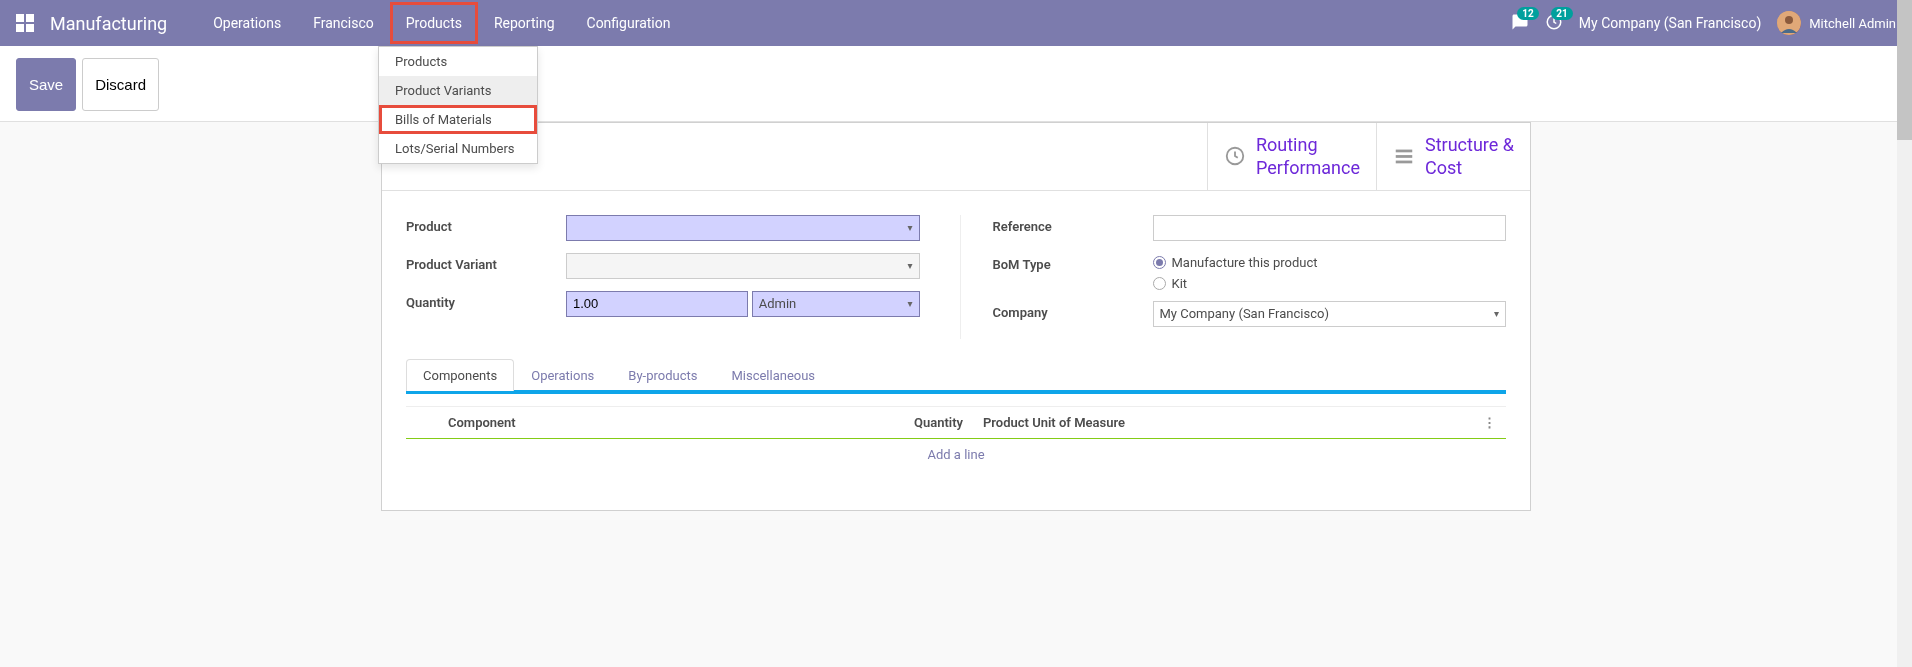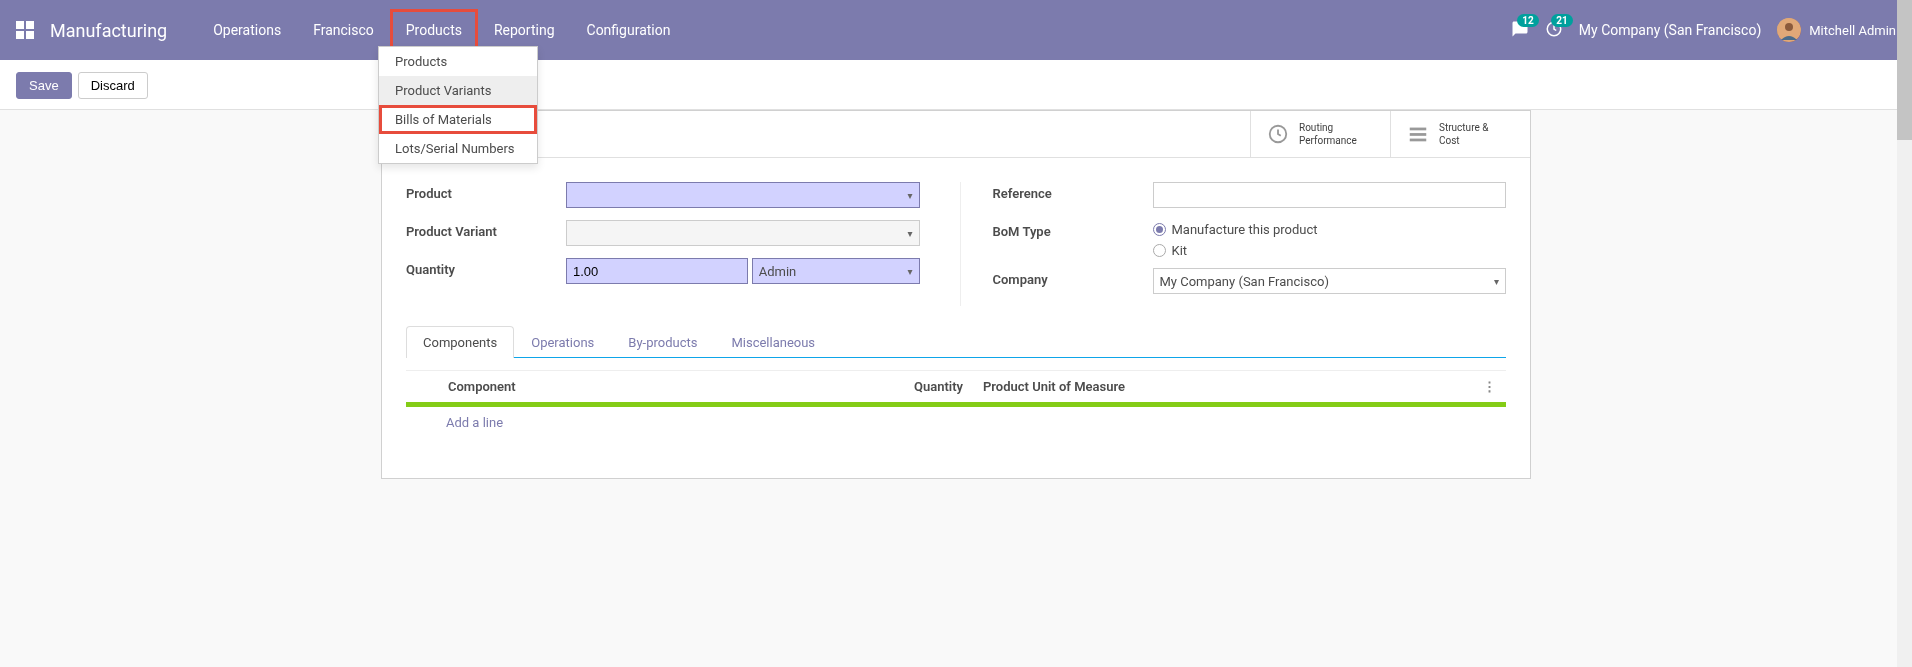--- a/index.html
+++ b/index.html
@@ -1,19 +1,19 @@
 <!DOCTYPE html>
 <html><head>
 <meta charset="utf-8">
 <style>
 * { box-sizing: border-box; margin: 0; padding: 0; }
 body { font-family: -apple-system, BlinkMacSystemFont, "Segoe UI", Roboto, sans-serif; font-size: 13px; color: #4c4c4c; background: #f9f9f9; }
 
 
-.navbar { background: #7c7bad; height: 60px; display: flex; align-items: center; padding: 0 16px; color: #fff; }
+.navbar { background: #7c7bad; height: 46px; display: flex; align-items: center; padding: 0 16px; color: #fff; }
 .navbar-left { display: flex; align-items: center; }
 .apps-icon { width: 18px; height: 18px; display: grid; grid-template-columns: 1fr 1fr; grid-template-rows: 1fr 1fr; gap: 2px; margin-right: 16px; cursor: pointer; }
 .apps-icon div { background: #fff; }
 .brand { font-size: 18px; font-weight: 400; margin-right: 30px; }
 .nav-menu { display: flex; list-style: none; }
 .nav-menu li { padding: 13px 16px; cursor: pointer; font-size: 14px; position: relative; }
 .nav-menu li.highlighted { outline: 3px solid #e74c3c; outline-offset: -3px; }
 .navbar-right { margin-left: auto; display: flex; align-items: center; gap: 16px; }
 .badge-item { position: relative; cursor: pointer; }
 .badge { position: absolute; top: -6px; right: -10px; background: #00a09d; color: #fff; font-size: 10px; padding: 1px 5px; border-radius: 8px; font-weight: bold; }
@@ -26,30 +26,30 @@
 .dropdown-item { padding: 7px 16px; cursor: pointer; color: #4c4c4c; font-size: 13px; }
 .dropdown-item.hover { background: #eeeeee; }
 .dropdown-item.highlighted { outline: 3px solid #e74c3c; outline-offset: -3px; }
 
 
 .control-panel { background: #fff; padding: 12px 16px 10px; border-bottom: 1px solid #e0e0e0; }
 .breadcrumb { font-size: 18px; color: #7c7bad; margin-bottom: 10px; }
 .breadcrumb .active { color: #888; }
 .breadcrumb .sep { color: #888; margin: 0 2px; }
 .cp-buttons { display: flex; gap: 6px; }
-.btn { padding: 5px 12px; border: 1px solid #ccc; background: #fff; cursor: pointer; font-size: 13px; border-radius: 3px; }
+.btn { padding: 17px 12px; border: 1px solid #ccc; background: #fff; cursor: pointer; font-size: 15px; border-radius: 3px; }
 .btn-primary { background: #7c7bad; color: #fff; border-color: #7c7bad; }
 
 
 .form-container { display: flex; justify-content: center; padding: 0 16px; }
 .sheet { background: #fff; border: 1px solid #d0d0d0; width: 1150px; max-width: 100%; }
 .button-box { display: flex; justify-content: flex-end; border-bottom: 1px solid #e0e0e0; }
 .stat-button { display: flex; align-items: center; gap: 10px; padding: 10px 16px; border-left: 1px solid #e0e0e0; cursor: pointer; min-width: 140px; }
 .stat-icon { color: #888; display: flex; }
-.stat-text { color: #404040; font-size: 10px; line-height: 1.3; }
+.stat-text { color: #6d28d9; font-size: 18px; line-height: 1.3; }
 
 .form-body { padding: 24px 24px 16px; }
 .form-row { display: flex; gap: 40px; }
 .form-col { flex: 1; }
 .form-group { display: flex; align-items: flex-start; margin-bottom: 10px; min-height: 28px; }
 .form-label { width: 160px; font-weight: 600; color: #4c4c4c; padding-top: 4px; font-size: 13px; }
 .form-control { flex: 1; }
 .select-box, .text-input { width: 100%; height: 26px; border: 1px solid #ccc; padding: 2px 6px; font-size: 13px; background: #fff; }
 .select-box { position: relative; display: flex; align-items: center; justify-content: space-between; cursor: pointer; }
 .select-box.required { background: #D2D2FF; border-color: #7c7bad; }
@@ -59,32 +59,32 @@
 .qty-row .qty-num { width: 52%; }
 .qty-row .qty-unit { width: 48%; }
 
 .radio-group { display: flex; flex-direction: column; gap: 6px; padding-top: 2px; }
 .radio-opt { display: flex; align-items: center; gap: 6px; cursor: pointer; }
 .radio-circle { width: 13px; height: 13px; border: 1px solid #aaa; border-radius: 50%; display: flex; align-items: center; justify-content: center; }
 .radio-circle.checked { border-color: #7c7bad; }
 .radio-circle.checked::after { content: ''; width: 7px; height: 7px; background: #7c7bad; border-radius: 50%; }
 
 
-.tabs { display: flex; border-bottom: 1px solid #0ea5e9; margin-top: 20px; }
+.tabs { display: flex; border-bottom: 4px solid #0ea5e9; margin-top: 20px; }
 .tab { padding: 8px 16px; cursor: pointer; color: #7c7bad; font-size: 13px; border: 1px solid transparent; border-bottom: none; margin-bottom: -1px; }
 .tab.active { color: #4c4c4c; border-color: #ddd; background: #fff; border-radius: 4px 4px 0 0; }
 
 .tab-content { padding: 12px 0 24px; }
 .table { width: 100%; border-collapse: collapse; }
-.table th { text-align: left; padding: 8px 10px; font-weight: 600; background: #fff; border-top: 1px solid #eee; border-bottom: 5px solid #84cc16; color: #4c4c4c; font-size: 13px; }
+.table th { text-align: left; padding: 8px 10px; font-weight: 600; background: #fff; border-top: 1px solid #eee; border-bottom: 1px solid #84cc16; color: #4c4c4c; font-size: 13px; }
 .table th.handle-col { width: 32px; }
 .table th.qty-col { width: 100px; text-align: right; }
 .table th.uom-col { width: 500px; }
 .table th.kebab-col { width: 30px; text-align: center; color: #888; }
-.add-line { color: #7c7bad; cursor: pointer; padding: 8px 40px; }
+.add-line { color: #7c7bad; cursor: pointer; padding: 8px 40px; text-align: center; }
 
 
 .scrollbar-track { position: fixed; right: 0; top: 0; bottom: 0; width: 15px; background: #f0f0f0; }
 .scrollbar-thumb { position: absolute; top: 0; width: 100%; height: 140px; background: #c4c4c4; }
 </style>
 </head>
 <body>
 
 <div class="navbar">
   <div class="navbar-left">

